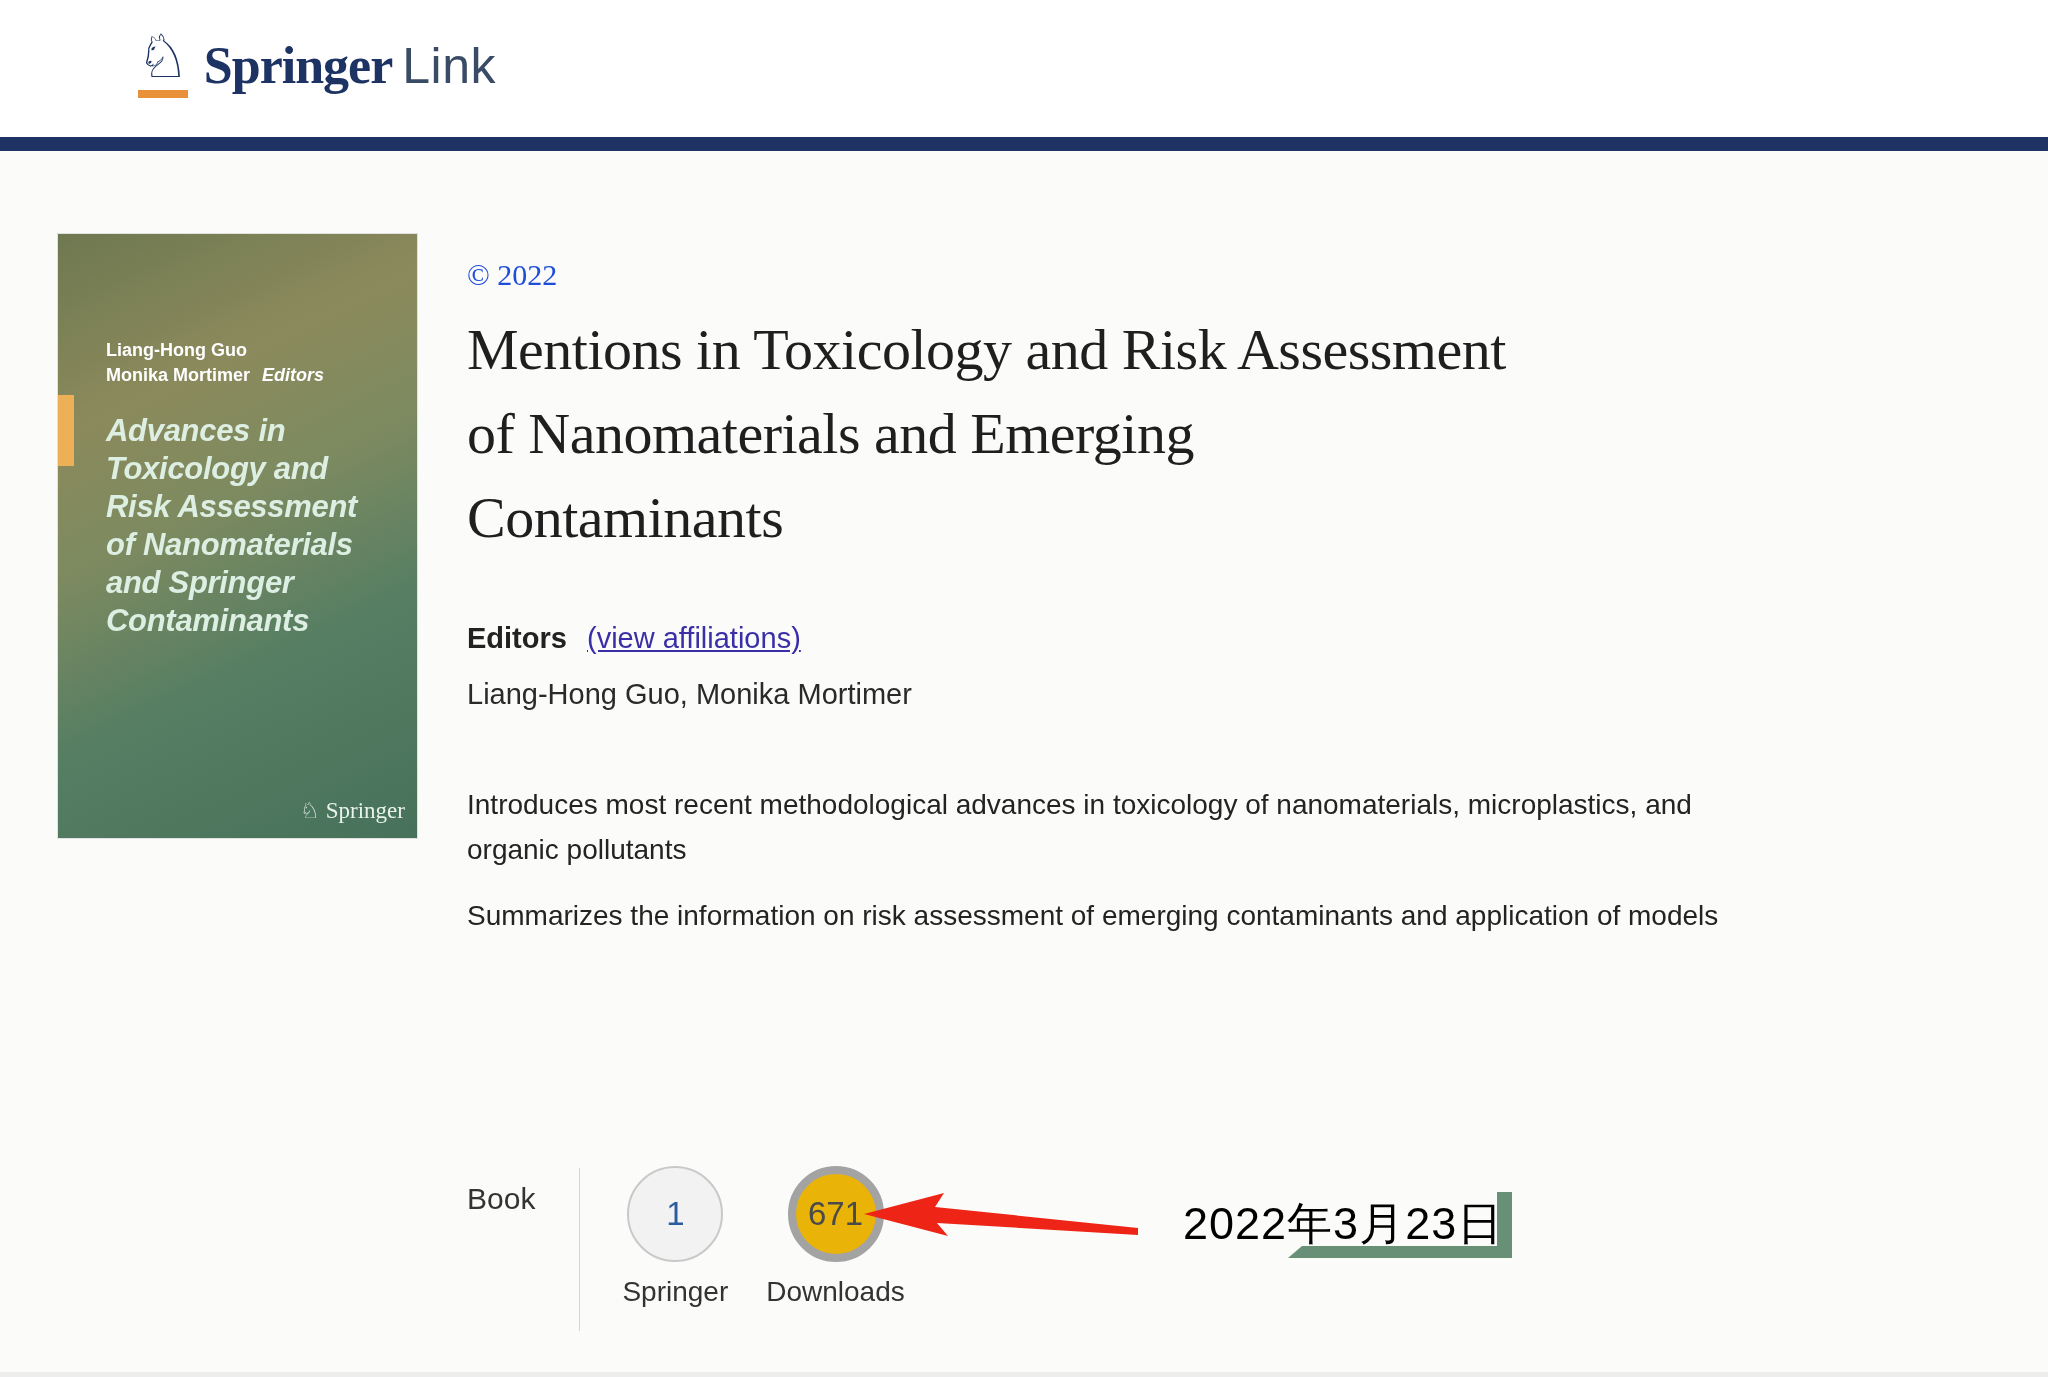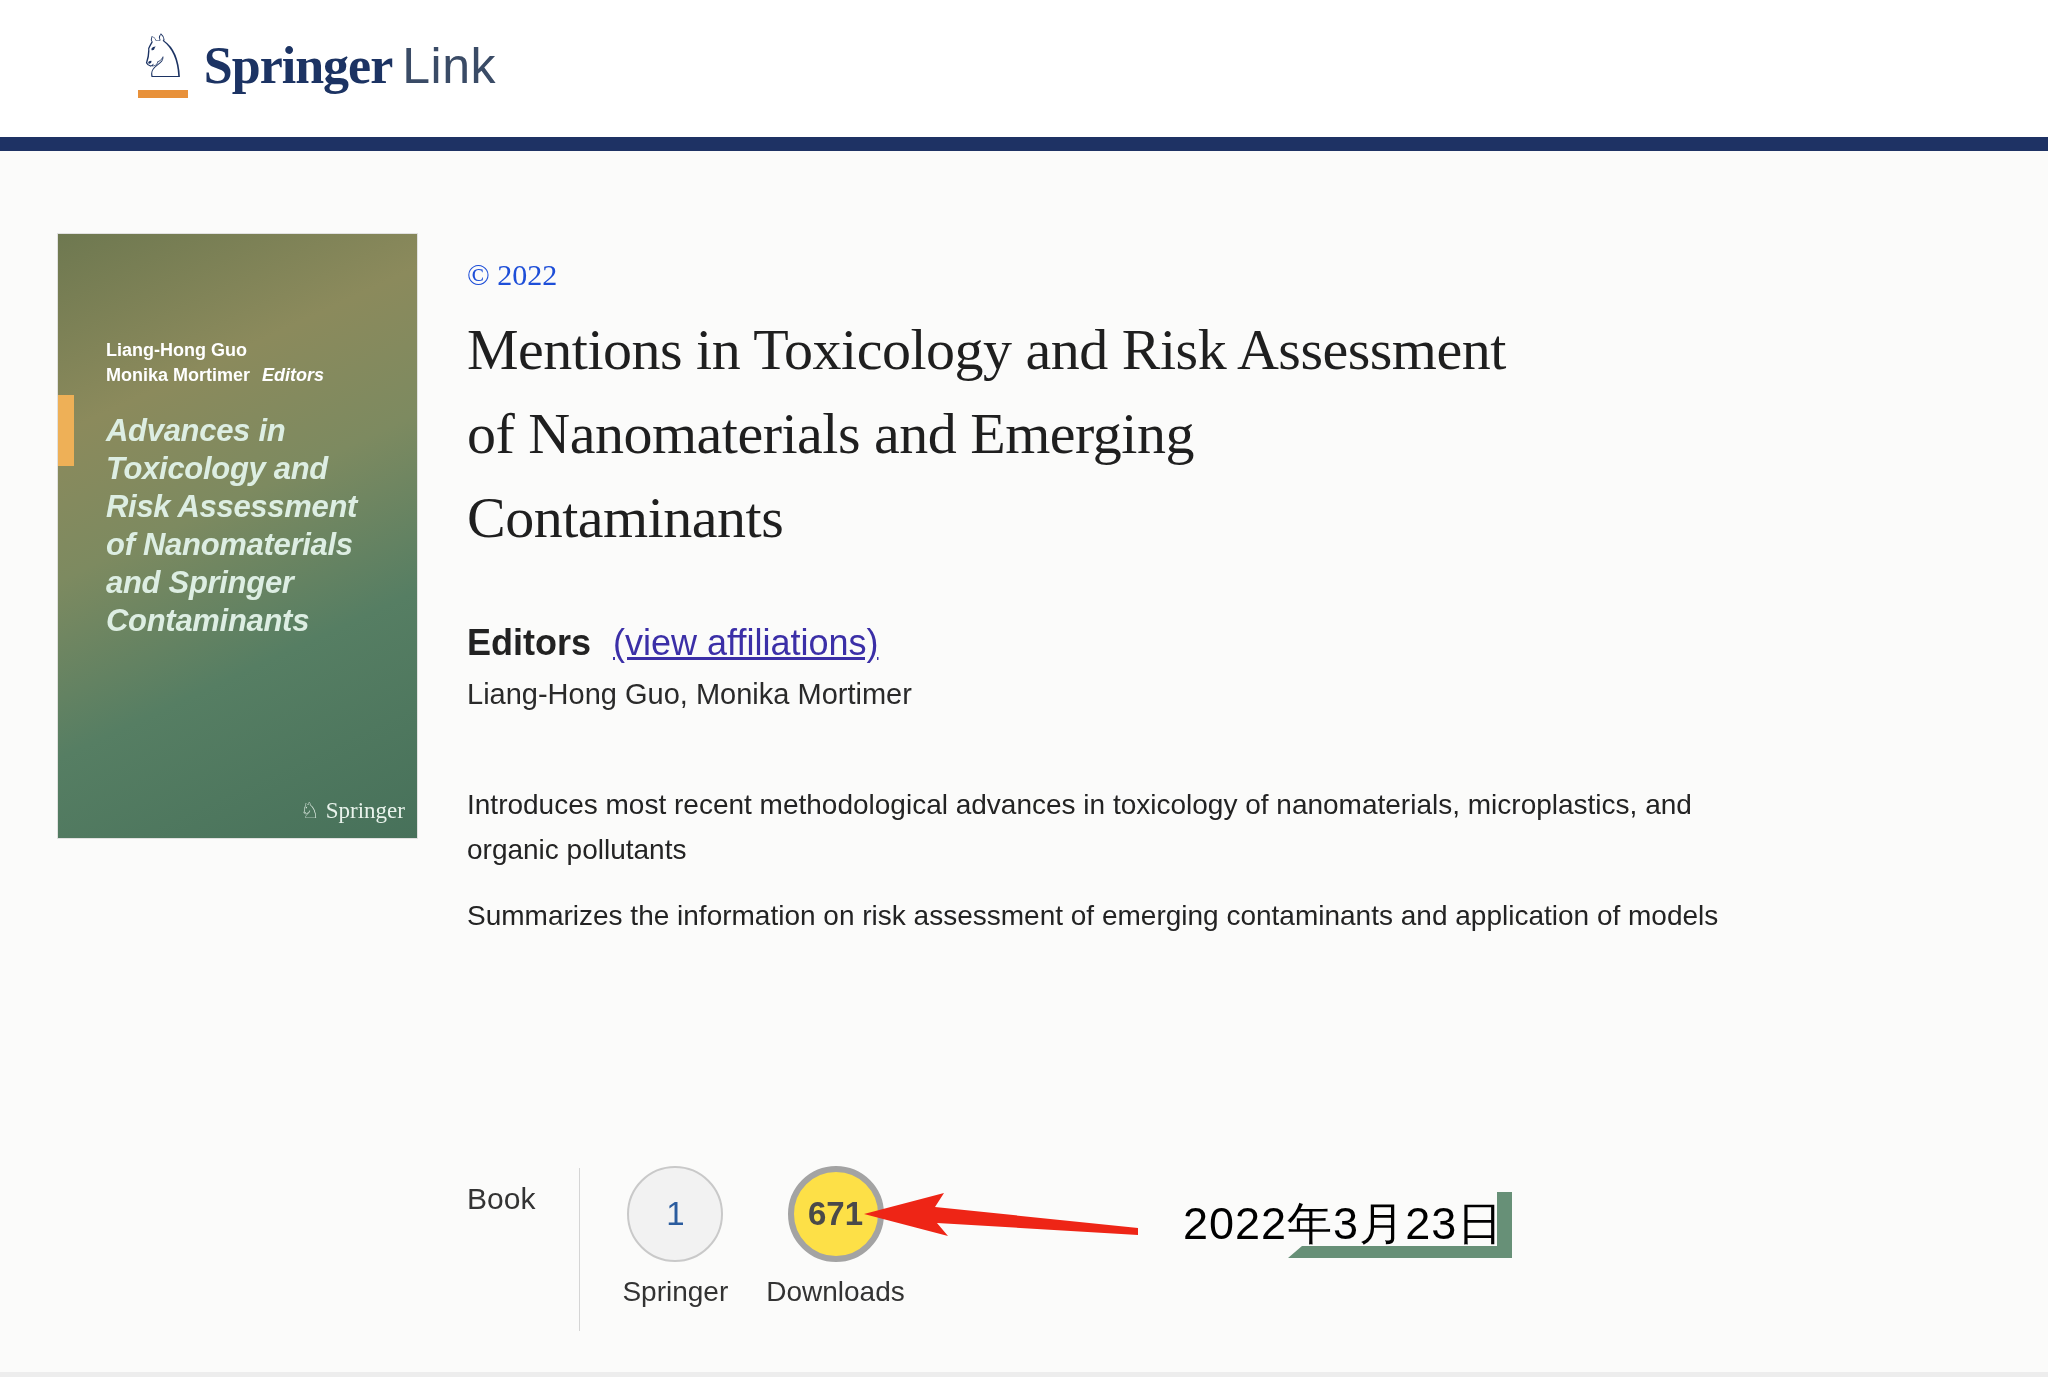--- a/index.html
+++ b/index.html
@@ -31,37 +31,37 @@
   .cover-editors .ed-suffix { font-style:italic; font-weight:bold; margin-left:12px; }
   .cover-title { position:absolute; left:48px; top:178px; color:#ddeee3; font-size:31px; font-weight:bold; line-height:38px; letter-spacing:-0.3px;font-style:italic; }
   .cover-publisher { position:absolute; right:12px; bottom:14px; display:flex; align-items:center; color:#e9f3ec; }
   .cover-publisher .horse-small { font-size:22px; margin-right:6px; color:#e9f3ec; }
   .cover-publisher .pub-name { font-family:"Liberation Serif", serif; font-size:23px; }
 
   
   .copyright { position:absolute; left:467px; top:258px; font-family:"Liberation Serif", serif; font-size:30px; color:#1d4ed8; }
   .book-title { position:absolute; left:467px; top:308px; width:1380px; font-family:"Liberation Serif", serif;
                 font-size:58px; line-height:84px; color:#1f1f1f; letter-spacing:-0.5px; }
-  .editors-row { position:absolute; left:467px; top:622px; font-size:36px; color:#222222; }
+  .editors-row { position:absolute; left:467px; top:622px; font-size:29px; color:#222222; }
   .editors-label { font-weight:bold; }
   .affil-link { color:#3b2fa7; text-decoration:underline; cursor:pointer; margin-left:12px; }
   .editor-names { position:absolute; left:467px; top:678px; font-size:29px; color:#2a2a2a; }
 
   .features { position:absolute; left:467px; top:782px; width:1270px; font-size:28px; line-height:45px; color:#232323; }
   .features p { margin-bottom:21px; }
 
   
   .metrics { position:absolute; left:467px; top:1160px; display:flex; align-items:flex-start; }
   .book-type { font-size:30px; color:#333333; padding-top:22px; }
   .metrics-divider { width:1px; height:163px; background:#d5d5d5; margin:8px 42px 0 44px; }
   .metric { display:flex; flex-direction:column; align-items:center; margin-right:38px; cursor:pointer; }
   .metric-circle { width:96px; height:96px; border-radius:50%; display:flex; align-items:center; justify-content:center;
                    font-size:33px; margin-top:6px; }
   .circle-mentions { background:#f2f2f2; border:2px solid #c9c9c9; color:#2b5c9e; }
-  .circle-downloads { background:#fde047; border:6px solid #a3a3a3; color:#4a4a4a;font-weight:bold; }
+  .circle-downloads { background:#eab308; border:8px solid #a3a3a3; color:#4a4a4a; }
   .metric-label { margin-top:14px; font-size:28px; color:#333333; }
 
   
   .annotation-svg { position:absolute; left:850px; top:1180px; width:690px; height:100px; }
   .annotation-date { position:absolute; left:1183px; top:1194px; font-size:45px; color:#000000; letter-spacing:1px; white-space:nowrap; }
 </style>
 </head>
 <body>
 
 <div class="header">

